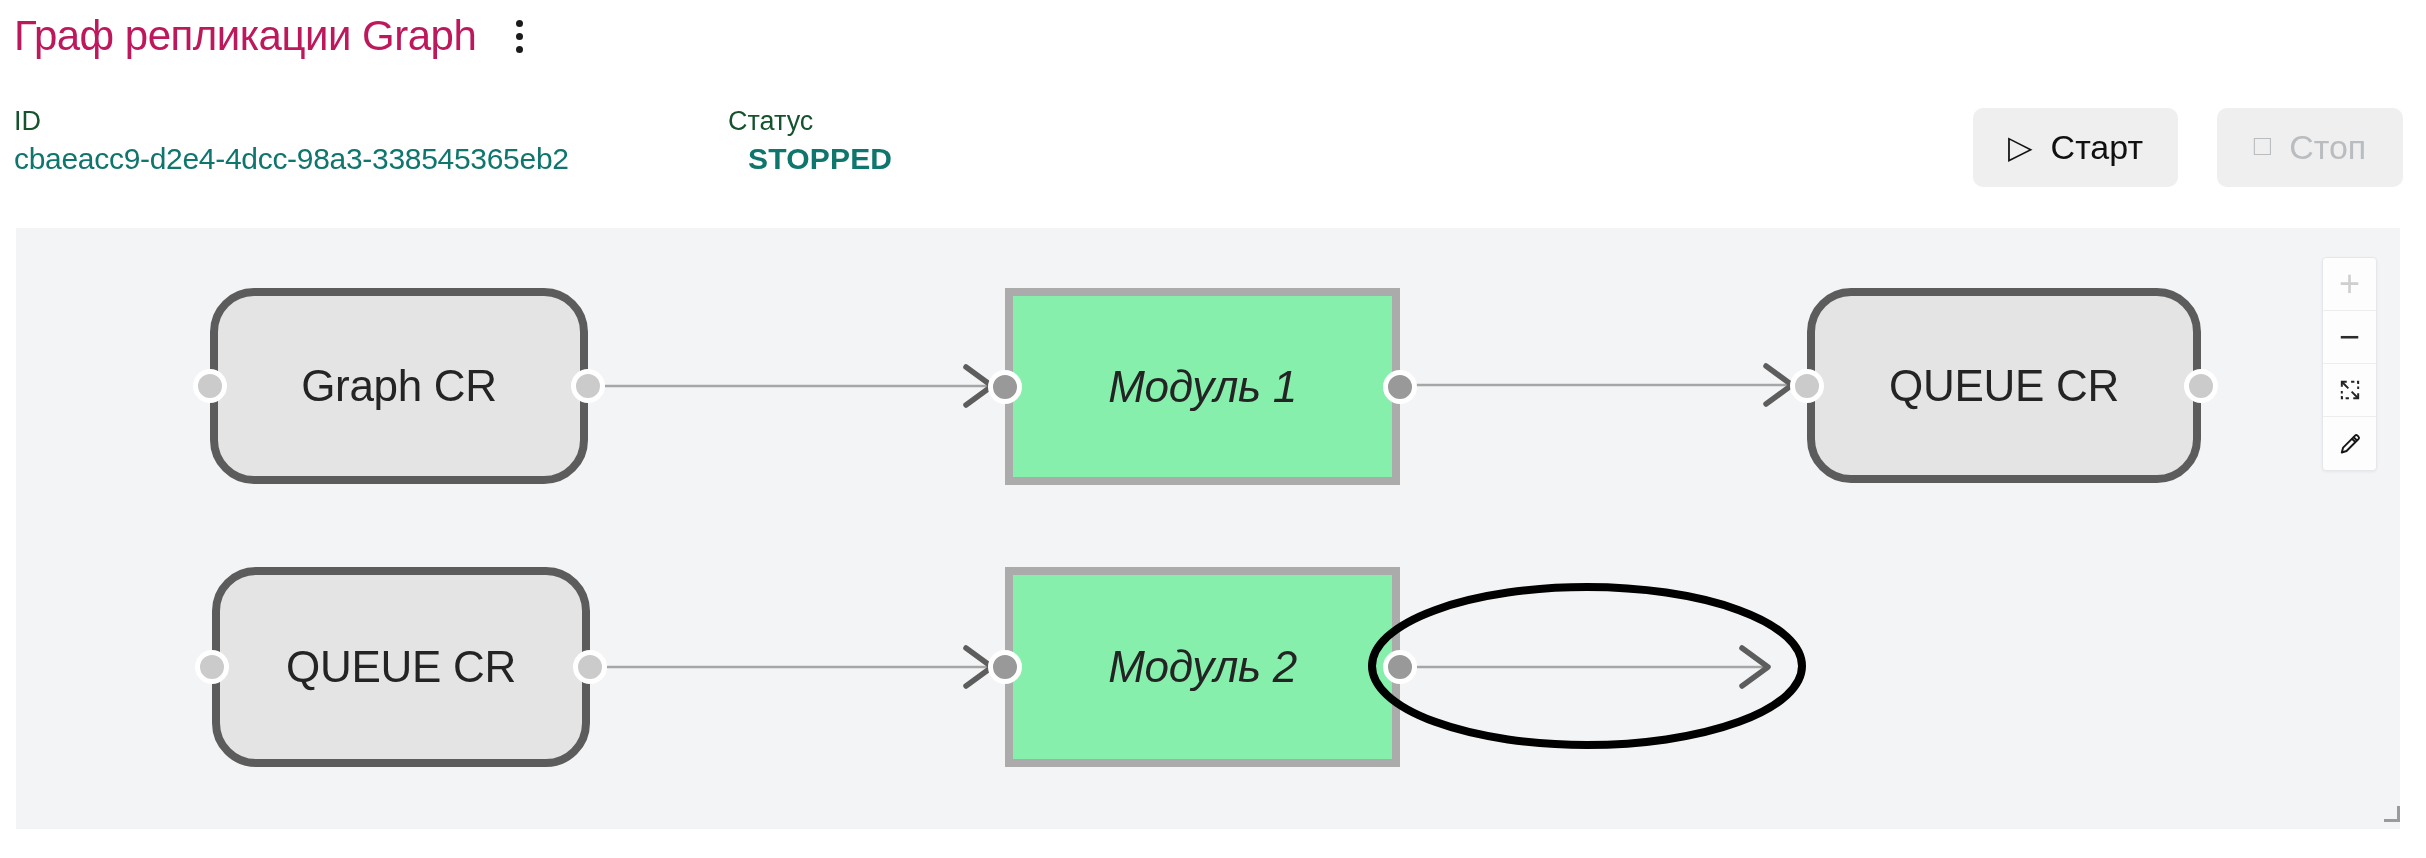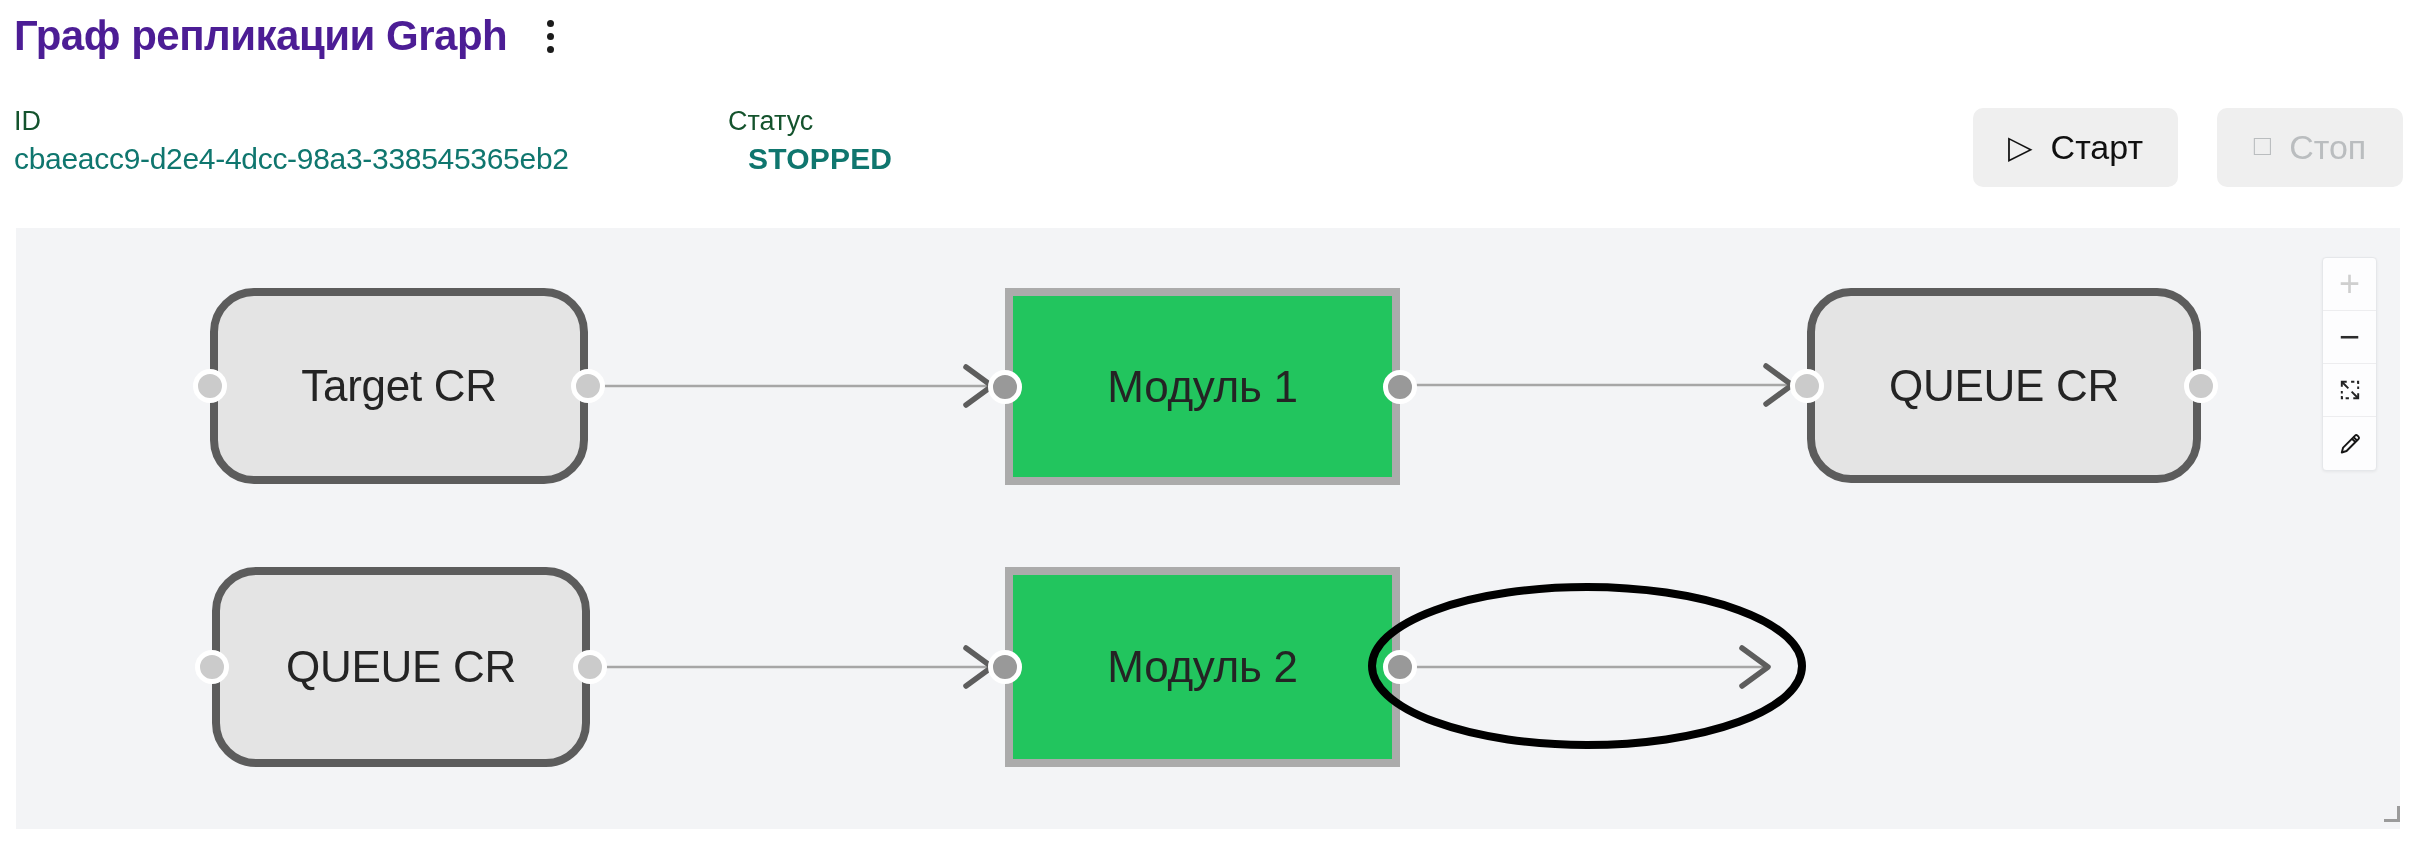--- a/index.html
+++ b/index.html
@@ -5,21 +5,21 @@
   html,body { margin:0; padding:0; }
   body {
     width:2426px; height:858px; position:relative; overflow:hidden;
     background:#ffffff;
     font-family:"Liberation Sans", sans-serif;
     -webkit-font-smoothing:antialiased;
   }
 
   
   .title-row { position:absolute; left:14px; top:12px; display:flex; align-items:center; }
-  .page-title { font-size:42px; font-weight:700; color:#4c1d95; letter-spacing:-0.5px; white-space:nowrap; }
+  .page-title { font-size:42px; font-weight:400; color:#be185d; letter-spacing:-0.5px; white-space:nowrap; }
   .kebab { margin-left:36px; display:flex; flex-direction:column; gap:6px; padding:4px; cursor:pointer; }
   .kebab i { width:7px; height:7px; border-radius:50%; background:#1b1b1b; }
 
   .meta-block { position:absolute; top:104px; }
   .meta-id { left:14px; }
   .meta-status { left:728px; }
   .meta-label { font-size:27px; color:#14532d; line-height:1.3; }
   .meta-value { font-size:30px; color:#0f766e; line-height:1.35; letter-spacing:-0.3px; white-space:nowrap; }
   .meta-status .meta-value { font-weight:600; letter-spacing:0.2px;margin-left:20px; }
 
@@ -40,21 +40,21 @@
   }
   svg.layer { position:absolute; left:0; top:0; z-index:1; }
   svg.layer.top { z-index:4; pointer-events:none; }
 
   .node {
     position:absolute; box-sizing:border-box; z-index:2;
     display:flex; align-items:center; justify-content:center;
     font-size:44px; color:#242424; letter-spacing:-0.3px; cursor:grab;
   }
   .node.cr { background:#e4e4e4; border:8px solid #5c5c5c; border-radius:44px; }
-  .node.module { background:#22c55e; border:8px solid #ababab; border-radius:0; }
+  .node.module { background:#86efac; border:8px solid #ababab; border-radius:0;font-style:italic; }
 
   .n-source       { left:194px;  top:60px;  width:378px; height:196px; }
   .n-module1      { left:989px;  top:60px;  width:395px; height:197px; }
   .n-queue-top    { left:1791px; top:60px;  width:394px; height:195px; }
   .n-queue-bottom { left:196px;  top:339px; width:378px; height:200px; }
   .n-module2      { left:989px;  top:339px; width:395px; height:200px; }
   .n-target       { left:1767px; top:339px; width:422px; height:200px; }
 
   .port {
     position:absolute; width:34px; height:34px; box-sizing:border-box;
@@ -136,21 +136,21 @@
       <polyline points="950,420 976,439 950,458" fill="none" stroke="#5d5d5d" stroke-width="5.5" stroke-linejoin="round" stroke-linecap="round"></polyline>
     </g>
 
     <g>
       <line x1="1384" y1="439" x2="1748" y2="439" stroke="#a6a6a6" stroke-width="2.5"></line>
       <polyline points="1726,420 1752,439 1726,458" fill="none" stroke="#5d5d5d" stroke-width="5.5" stroke-linejoin="round" stroke-linecap="round"></polyline>
     </g>
   </svg>
 
   <div class="node cr n-source">
-    <span>Target CR</span>
+    <span>Graph CR</span>
     <span class="port left"></span>
     <span class="port right"></span>
   </div>
 
   <div class="node module n-module1">
     <span>Модуль 1</span>
     <span class="port left"></span>
     <span class="port right"></span>
   </div>
 

